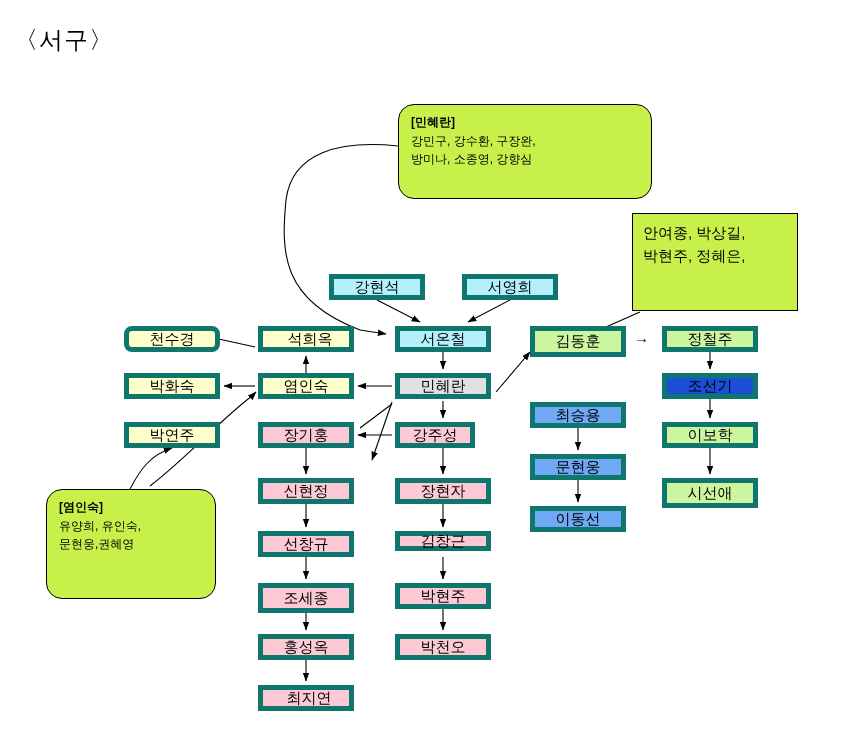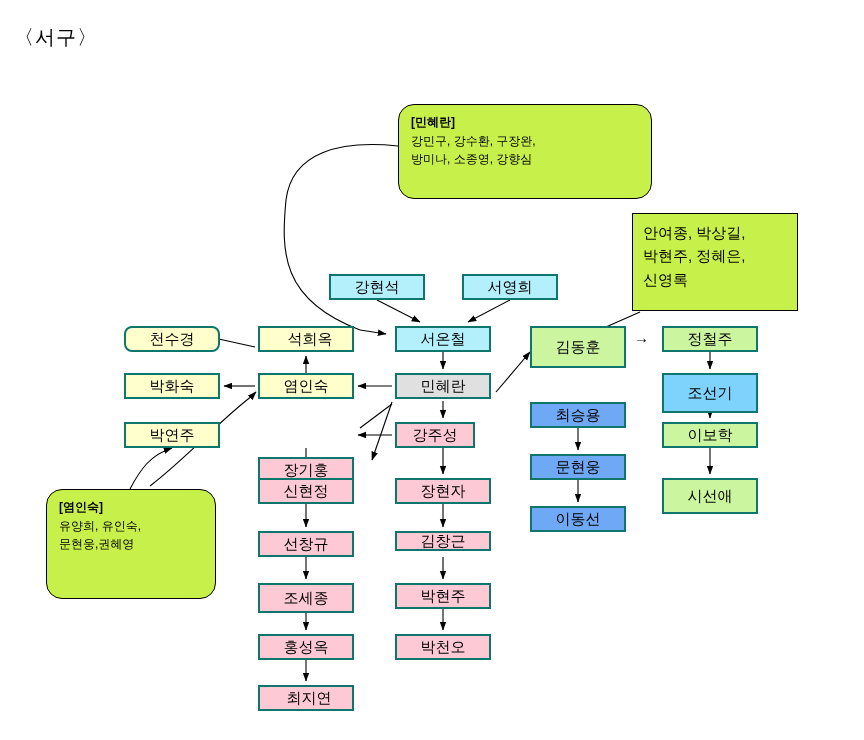--- a/index.html
+++ b/index.html
@@ -22,28 +22,28 @@
     left: 0;
     top: 0;
     width: 864px;
     height: 740px;
     pointer-events: none;
   }
   .title {
     position: absolute;
     left: 14px;
     top: 24px;
-    font-size: 20px;
+    font-size: 24px;
     color: #000;
     letter-spacing: 1px;
   }
   .node {
     position: absolute;
     box-sizing: border-box;
-    border: 2px solid #0f766e;
+    border: 5px solid #0f766e;
     display: flex;
     align-items: center;
     justify-content: center;
     font-size: 15px;
     color: #000;
     white-space: nowrap;
   }
   .bubble {
     position: absolute;
     box-sizing: border-box;
@@ -148,63 +148,63 @@
       </div>
       <div class="node" style="left: 124px; top: 326px; width: 96px; height: 26px; background: rgb(255, 255, 204); border-radius: 8px;">
         <span>천수경</span>
       </div>
       <div class="node" style="left: 258px; top: 326px; width: 96px; height: 26px; background: rgb(255, 255, 204); padding-left: 8px;">
         <span>석희옥</span>
       </div>
       <div class="node" style="left: 395px; top: 326px; width: 96px; height: 26px; background: rgb(179, 240, 251);">
         <span>서온철</span>
       </div>
-      <div class="node" style="left: 530px; top: 326px; width: 96px; height: 42px; background: rgb(204, 245, 160);">
+      <div class="node" style="left: 530px; top: 326px; width: 96px; height: 31px; background: rgb(204, 245, 160);">
         <span>김동훈</span>
       </div>
       <div class="node" style="left: 662px; top: 326px; width: 96px; height: 26px; background: rgb(204, 245, 160);">
         <span>정철주</span>
       </div>
       <div class="node" style="left: 124px; top: 373px; width: 96px; height: 26px; background: rgb(255, 255, 204);">
         <span>박화숙</span>
       </div>
       <div class="node" style="left: 258px; top: 373px; width: 96px; height: 26px; background: rgb(255, 255, 204);">
         <span>염인숙</span>
       </div>
       <div class="node" style="left: 395px; top: 373px; width: 96px; height: 26px; background: rgb(224, 224, 224);">
         <span>민혜란</span>
       </div>
-      <div class="node" style="left: 662px; top: 373px; width: 96px; height: 40px; background: #7dd3fc;">
+      <div class="node" style="left: 662px; top: 373px; width: 96px; height: 26px; background: #1d4ed8;">
         <span>조선기</span>
       </div>
       <div class="node" style="left: 530px; top: 402px; width: 96px; height: 26px; background: rgb(111, 168, 245);">
         <span>최승용</span>
       </div>
       <div class="node" style="left: 124px; top: 422px; width: 96px; height: 26px; background: rgb(255, 255, 204);">
         <span>박연주</span>
       </div>
-      <div class="node" style="left: 258px; top: 422px; width: 96px; height: 26px; background: rgb(252, 201, 212); margin-top: 35px;">
+      <div class="node" style="left: 258px; top: 422px; width: 96px; height: 26px; background: rgb(252, 201, 212);">
         <span>장기홍</span>
       </div>
       <div class="node" style="left: 395px; top: 422px; width: 80px; height: 26px; background: rgb(252, 201, 212);">
         <span>강주성</span>
       </div>
       <div class="node" style="left: 662px; top: 422px; width: 96px; height: 26px; background: rgb(204, 245, 160);">
         <span>이보학</span>
       </div>
       <div class="node" style="left: 530px; top: 454px; width: 96px; height: 26px; background: rgb(111, 168, 245);">
         <span>문현웅</span>
       </div>
       <div class="node" style="left: 258px; top: 478px; width: 96px; height: 26px; background: rgb(252, 201, 212);">
         <span>신현정</span>
       </div>
       <div class="node" style="left: 395px; top: 478px; width: 96px; height: 26px; background: rgb(252, 201, 212);">
         <span>장현자</span>
       </div>
-      <div class="node" style="left: 662px; top: 478px; width: 96px; height: 36px; background: rgb(204, 245, 160); text-align: right;">
+      <div class="node" style="left: 662px; top: 478px; width: 96px; height: 30px; background: rgb(204, 245, 160); text-align: right;">
         <span>시선애</span>
       </div>
       <div class="node" style="left: 530px; top: 506px; width: 96px; height: 26px; background: rgb(111, 168, 245); justify-content: center;">
         <span>이동선</span>
       </div>
       <div class="node" style="left: 258px; top: 531px; width: 96px; height: 26px; background: rgb(252, 201, 212);">
         <span>선창규</span>
       </div>
       <div class="node" style="left: 395px; top: 531px; width: 96px; height: 20px; background: rgb(252, 201, 212);">
         <span>김창근</span>
@@ -230,18 +230,17 @@
         <div>방미나, 소종영, 강향심</div>
       </div>
       <div class="bubble" style="left: 46px; top: 489px; width: 170px; min-height: 110px; background: rgb(200, 240, 74);">
         <div class="bhead">[염인숙]</div>
         <div>유양희, 유인숙,</div>
         <div>문현웅,권혜영</div>
       </div>
       <div class="plain-box" style="left: 632px; top: 213px; width: 166px; min-height: 98px; background: rgb(200, 240, 74);">
         <div>안여종, 박상길,</div>
         <div>박현주, 정혜은,</div>
-        <div>신영록</div>
       </div>
       <div class="arrow-label" style="left: 634px; top: 329px;">→</div>
     </div>
 
 </div>
 
 </body></html>

